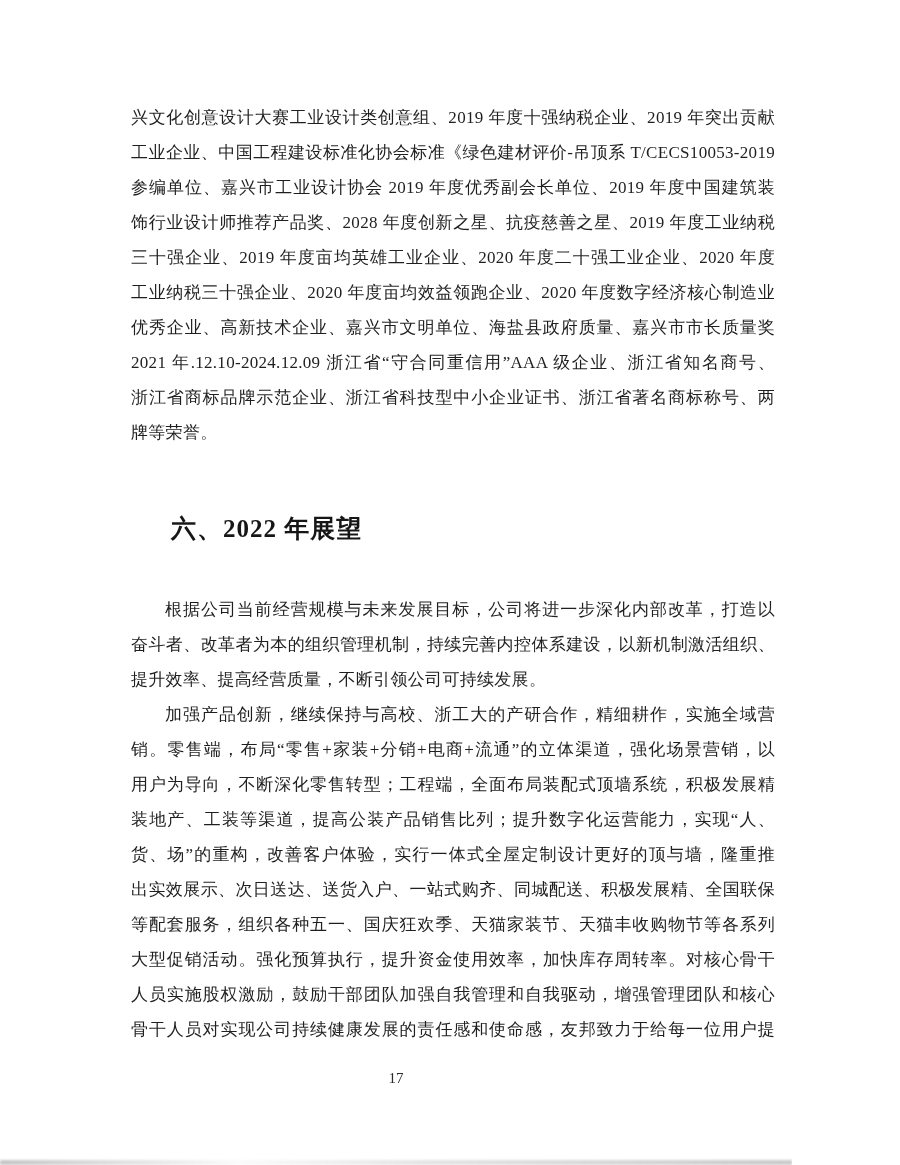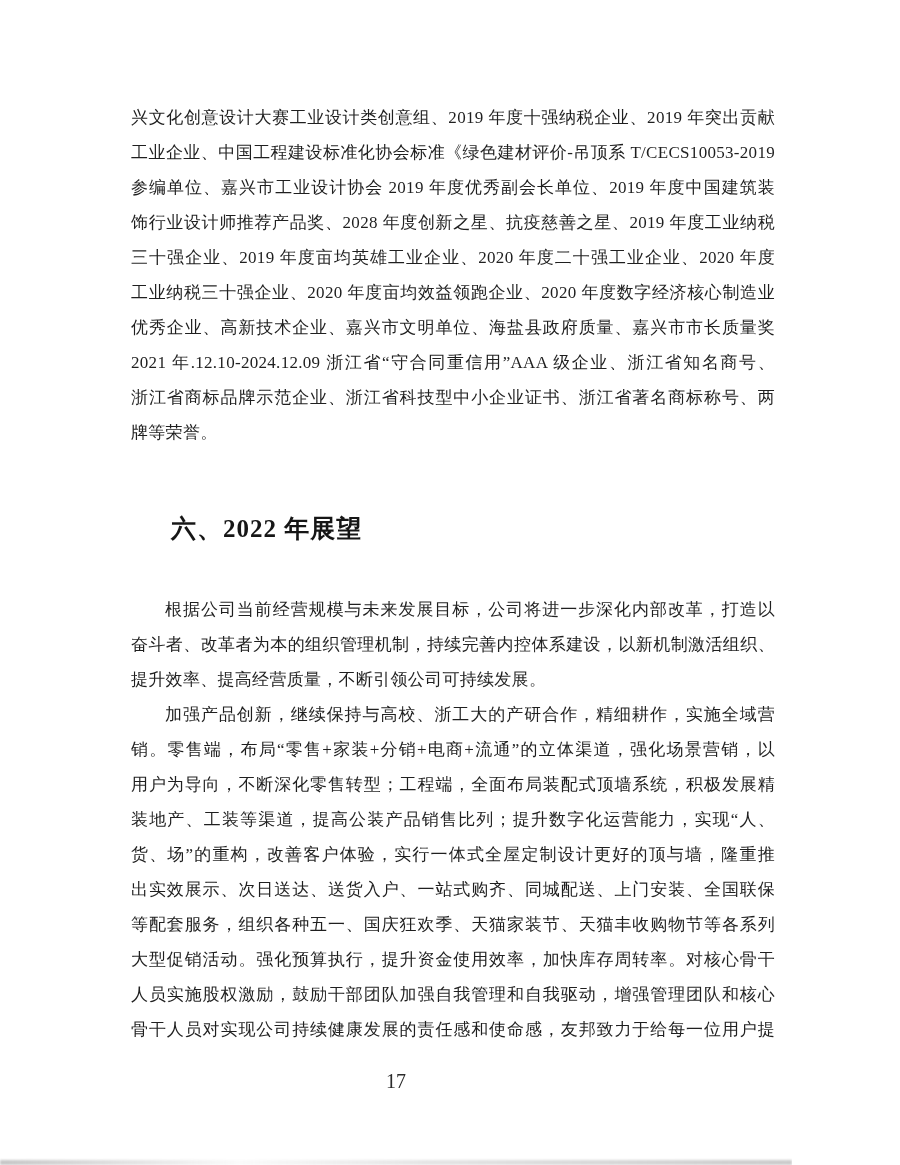--- a/index.html
+++ b/index.html
@@ -36,21 +36,21 @@
     font-weight:bold;
     letter-spacing:1px;
     color:#161616;
     margin-left:40px;
   }
   .pagenum{
     position:absolute;
     left:0; top:1070px;
     width:100%;
     text-align:center;
-    font-size:20px;
+    font-size:15px;
     color:#2b2b2b;
   }
   .scan-edge{
     position:absolute;
     bottom:0; left:0;
     width:100%; height:5px;
     background:linear-gradient(90deg,
       rgba(130,130,130,0.45) 0%,
       rgba(210,210,210,0.10) 30%,
       rgba(165,165,165,0.30) 55%,
@@ -80,21 +80,21 @@
 
   <div class="textblock" style="top:592px;">
     <div class="line j ind">根据公司当前经营规模与未来发展目标，公司将进一步深化内部改革，打造以</div>
     <div class="line j">奋斗者、改革者为本的组织管理机制，持续完善内控体系建设，以新机制激活组织、</div>
     <div class="line end">提升效率、提高经营质量，不断引领公司可持续发展。</div>
     <div class="line j ind">加强产品创新，继续保持与高校、浙工大的产研合作，精细耕作，实施全域营</div>
     <div class="line j">销。零售端，布局“零售+家装+分销+电商+流通”的立体渠道，强化场景营销，以</div>
     <div class="line j">用户为导向，不断深化零售转型；工程端，全面布局装配式顶墙系统，积极发展精</div>
     <div class="line j">装地产、工装等渠道，提高公装产品销售比列；提升数字化运营能力，实现“人、</div>
     <div class="line j">货、场”的重构，改善客户体验，实行一体式全屋定制设计更好的顶与墙，隆重推</div>
-    <div class="line j">出实效展示、次日送达、送货入户、一站式购齐、同城配送、上门安装、全国联保</div>
+    <div class="line j">出实效展示、次日送达、送货入户、一站式购齐、同城配送、积极发展精、全国联保</div>
     <div class="line j">等配套服务，组织各种五一、国庆狂欢季、天猫家装节、天猫丰收购物节等各系列</div>
     <div class="line j">大型促销活动。强化预算执行，提升资金使用效率，加快库存周转率。对核心骨干</div>
     <div class="line j">人员实施股权激励，鼓励干部团队加强自我管理和自我驱动，增强管理团队和核心</div>
     <div class="line j">骨干人员对实现公司持续健康发展的责任感和使命感，友邦致力于给每一位用户提</div>
   </div>
 
   <div class="pagenum">17</div>
 
   <div class="scan-edge"></div>
 

